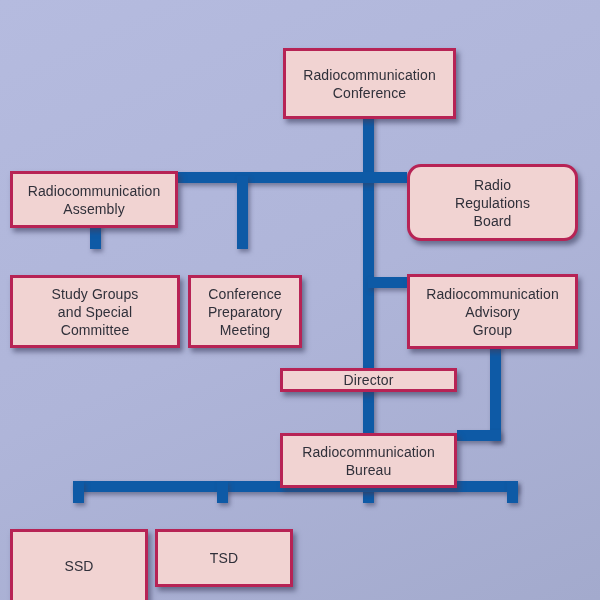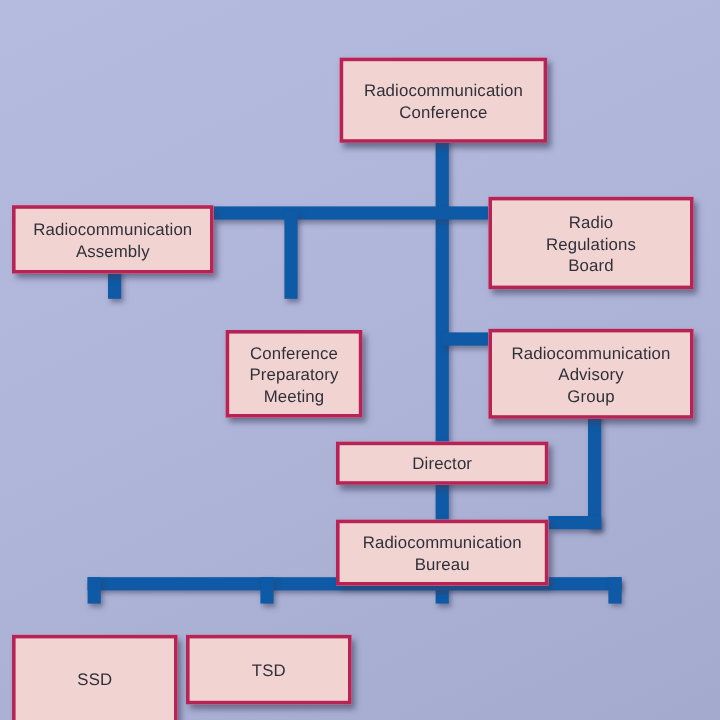--- a/index.html
+++ b/index.html
@@ -61,36 +61,41 @@
     </div>
   <div class="layer" id="nodes-layer">
       <div class="node" style="left: 283px; top: 22px; width: 173px; height: 71px;">
         <span class="node-label">Radiocommunication
 Conference</span>
       </div>
       <div class="node" style="left: 10px; top: 145px; width: 168px; height: 57px;">
         <span class="node-label">Radiocommunication
 Assembly</span>
       </div>
-      <div class="node" style="left: 407px; top: 138px; width: 171px; height: 77px;">
+      <div class="node" style="left: 407px; top: 138px; width: 171px; height: 77px; border-radius: 14px;">
         <span class="node-label">Radio
 Regulations
 Board</span>
+      </div>
+      <div class="node" style="left: 10px; top: 249px; width: 170px; height: 73px;">
+        <span class="node-label">Study Groups
+and Special
+Committee</span>
       </div>
       <div class="node" style="left: 188px; top: 249px; width: 114px; height: 73px;">
         <span class="node-label">Conference
 Preparatory
 Meeting</span>
       </div>
       <div class="node" style="left: 407px; top: 248px; width: 171px; height: 75px;">
         <span class="node-label">Radiocommunication
 Advisory
 Group</span>
       </div>
-      <div class="node" style="left: 280px; top: 342px; width: 177px; height: 36px;">
+      <div class="node" style="left: 280px; top: 342px; width: 177px; height: 24px;">
         <span class="node-label">Director</span>
       </div>
       <div class="node" style="left: 280px; top: 407px; width: 177px; height: 55px;">
         <span class="node-label">Radiocommunication
 Bureau</span>
       </div>
       <div class="node" style="left: 10px; top: 503px; width: 138px; height: 74px;">
         <span class="node-label">SSD</span>
       </div>
       <div class="node" style="left: 155px; top: 503px; width: 138px; height: 58px;">

